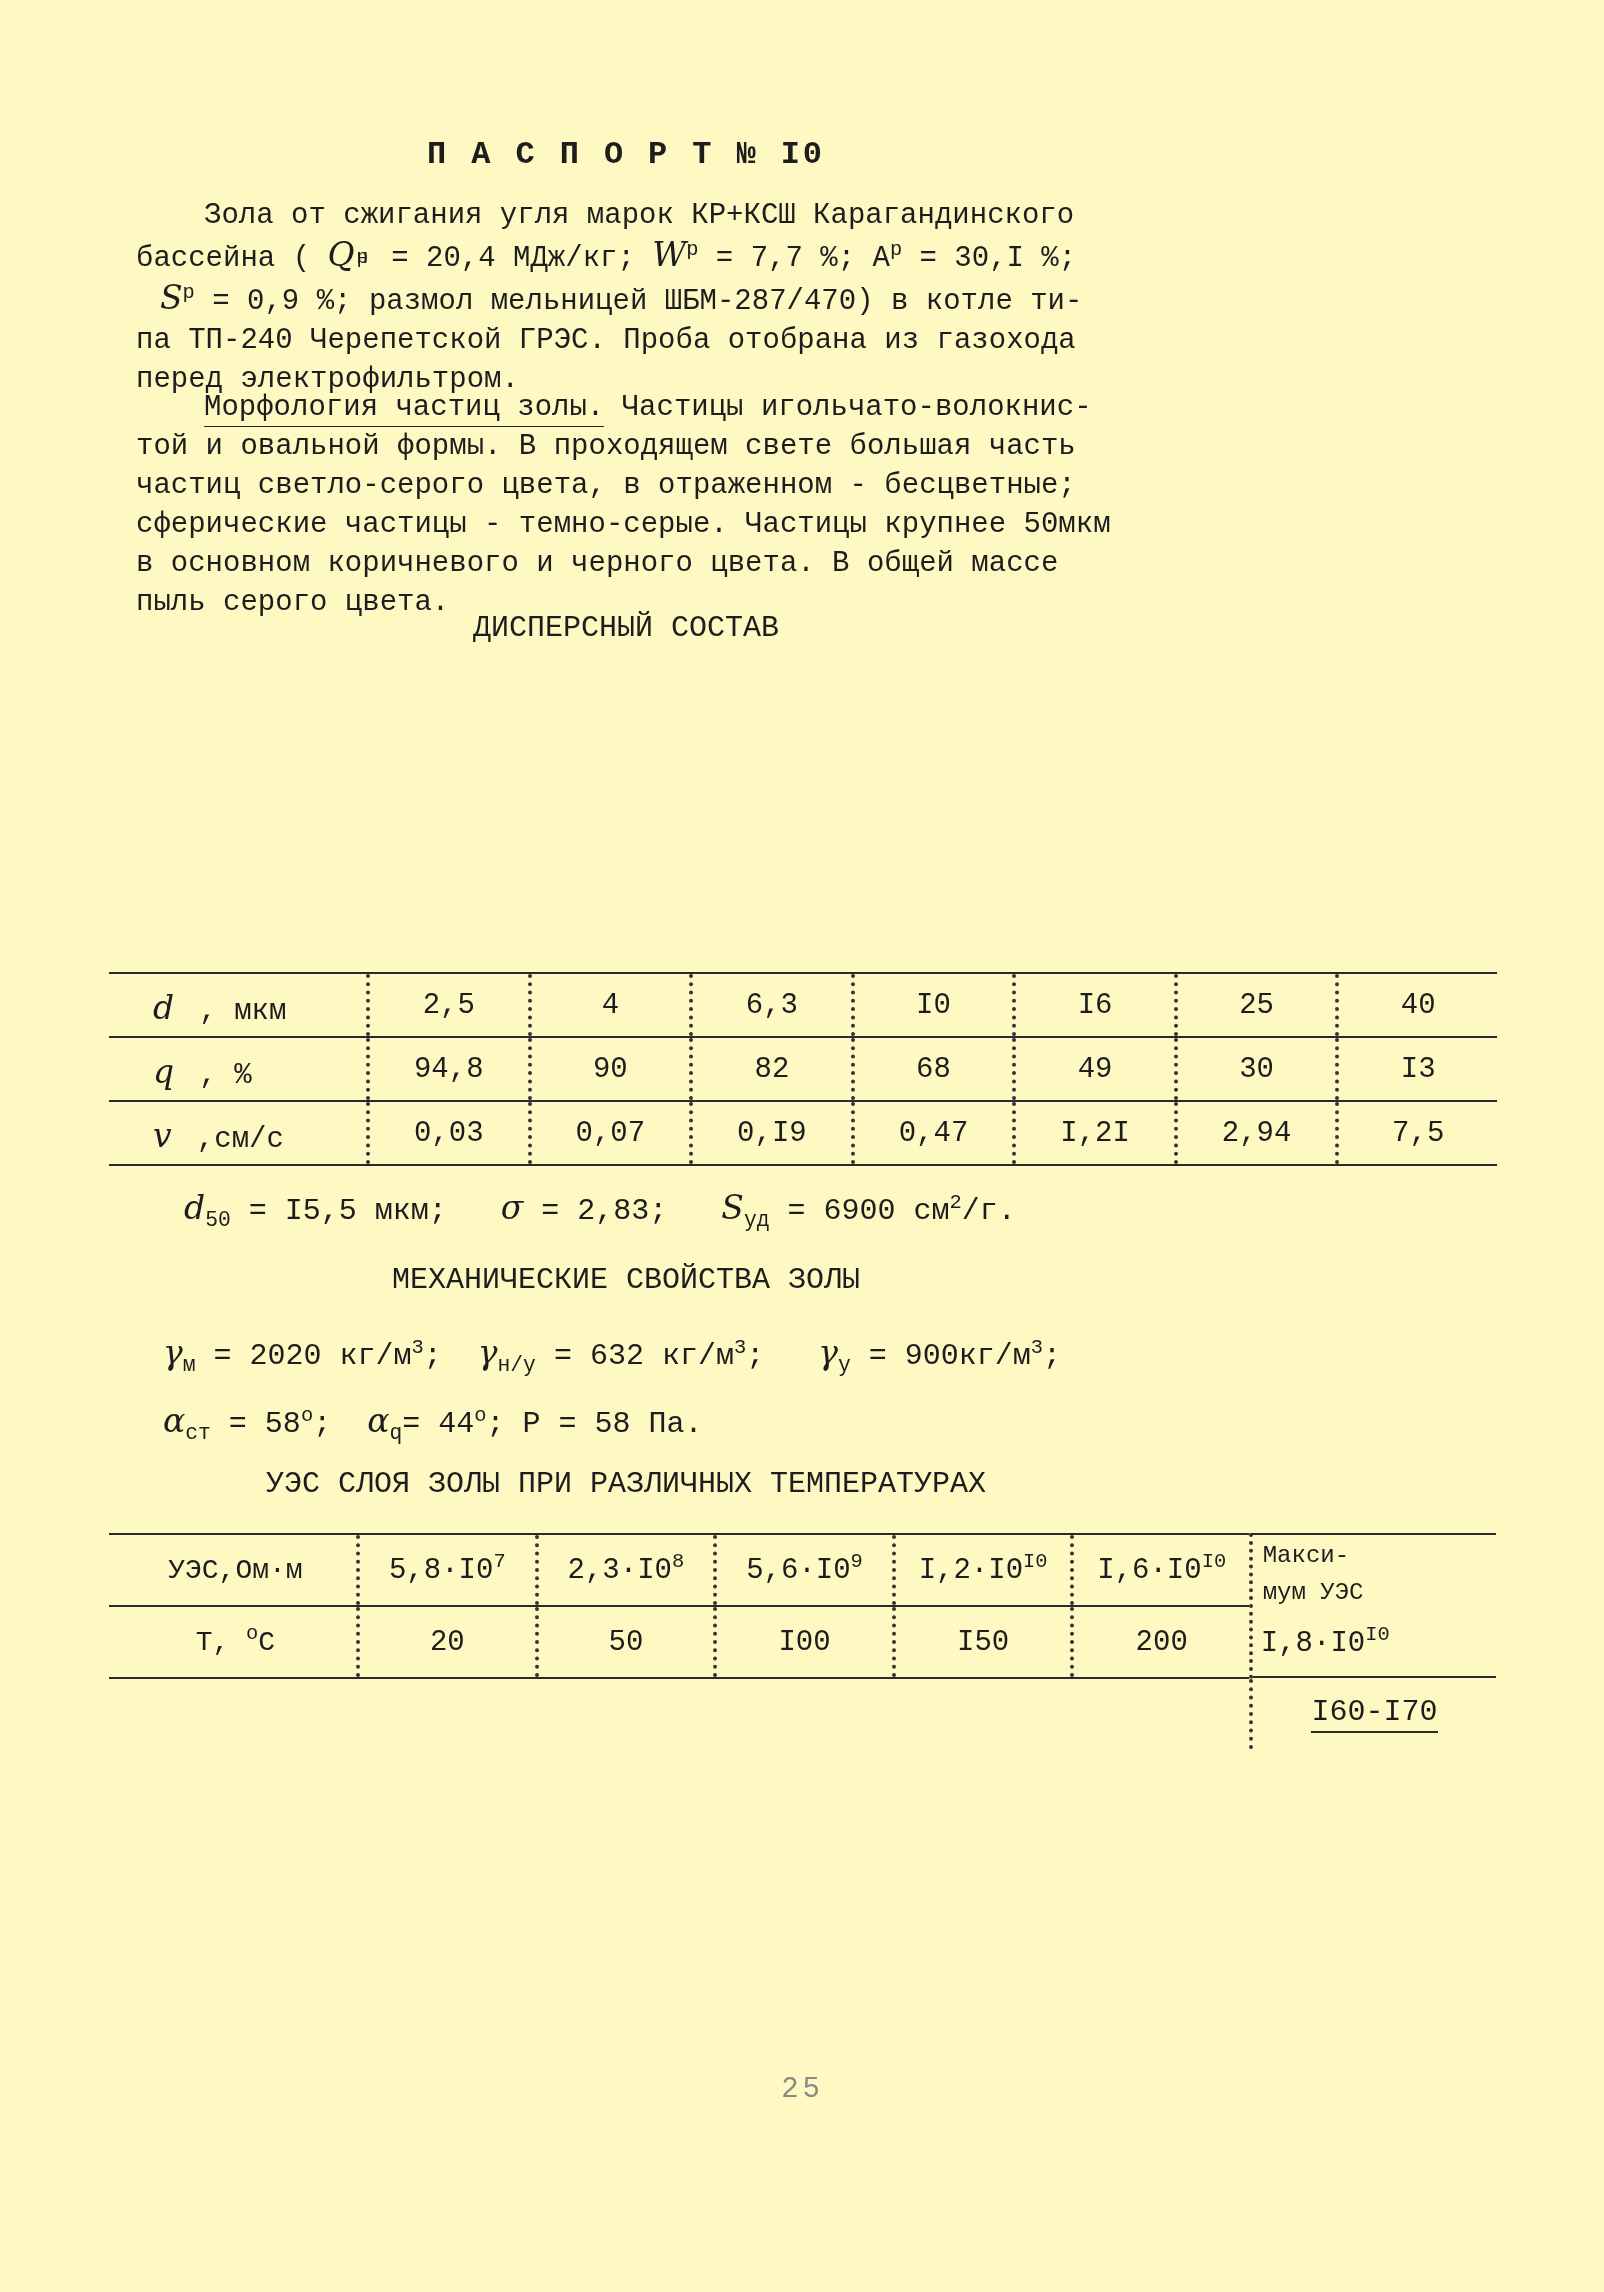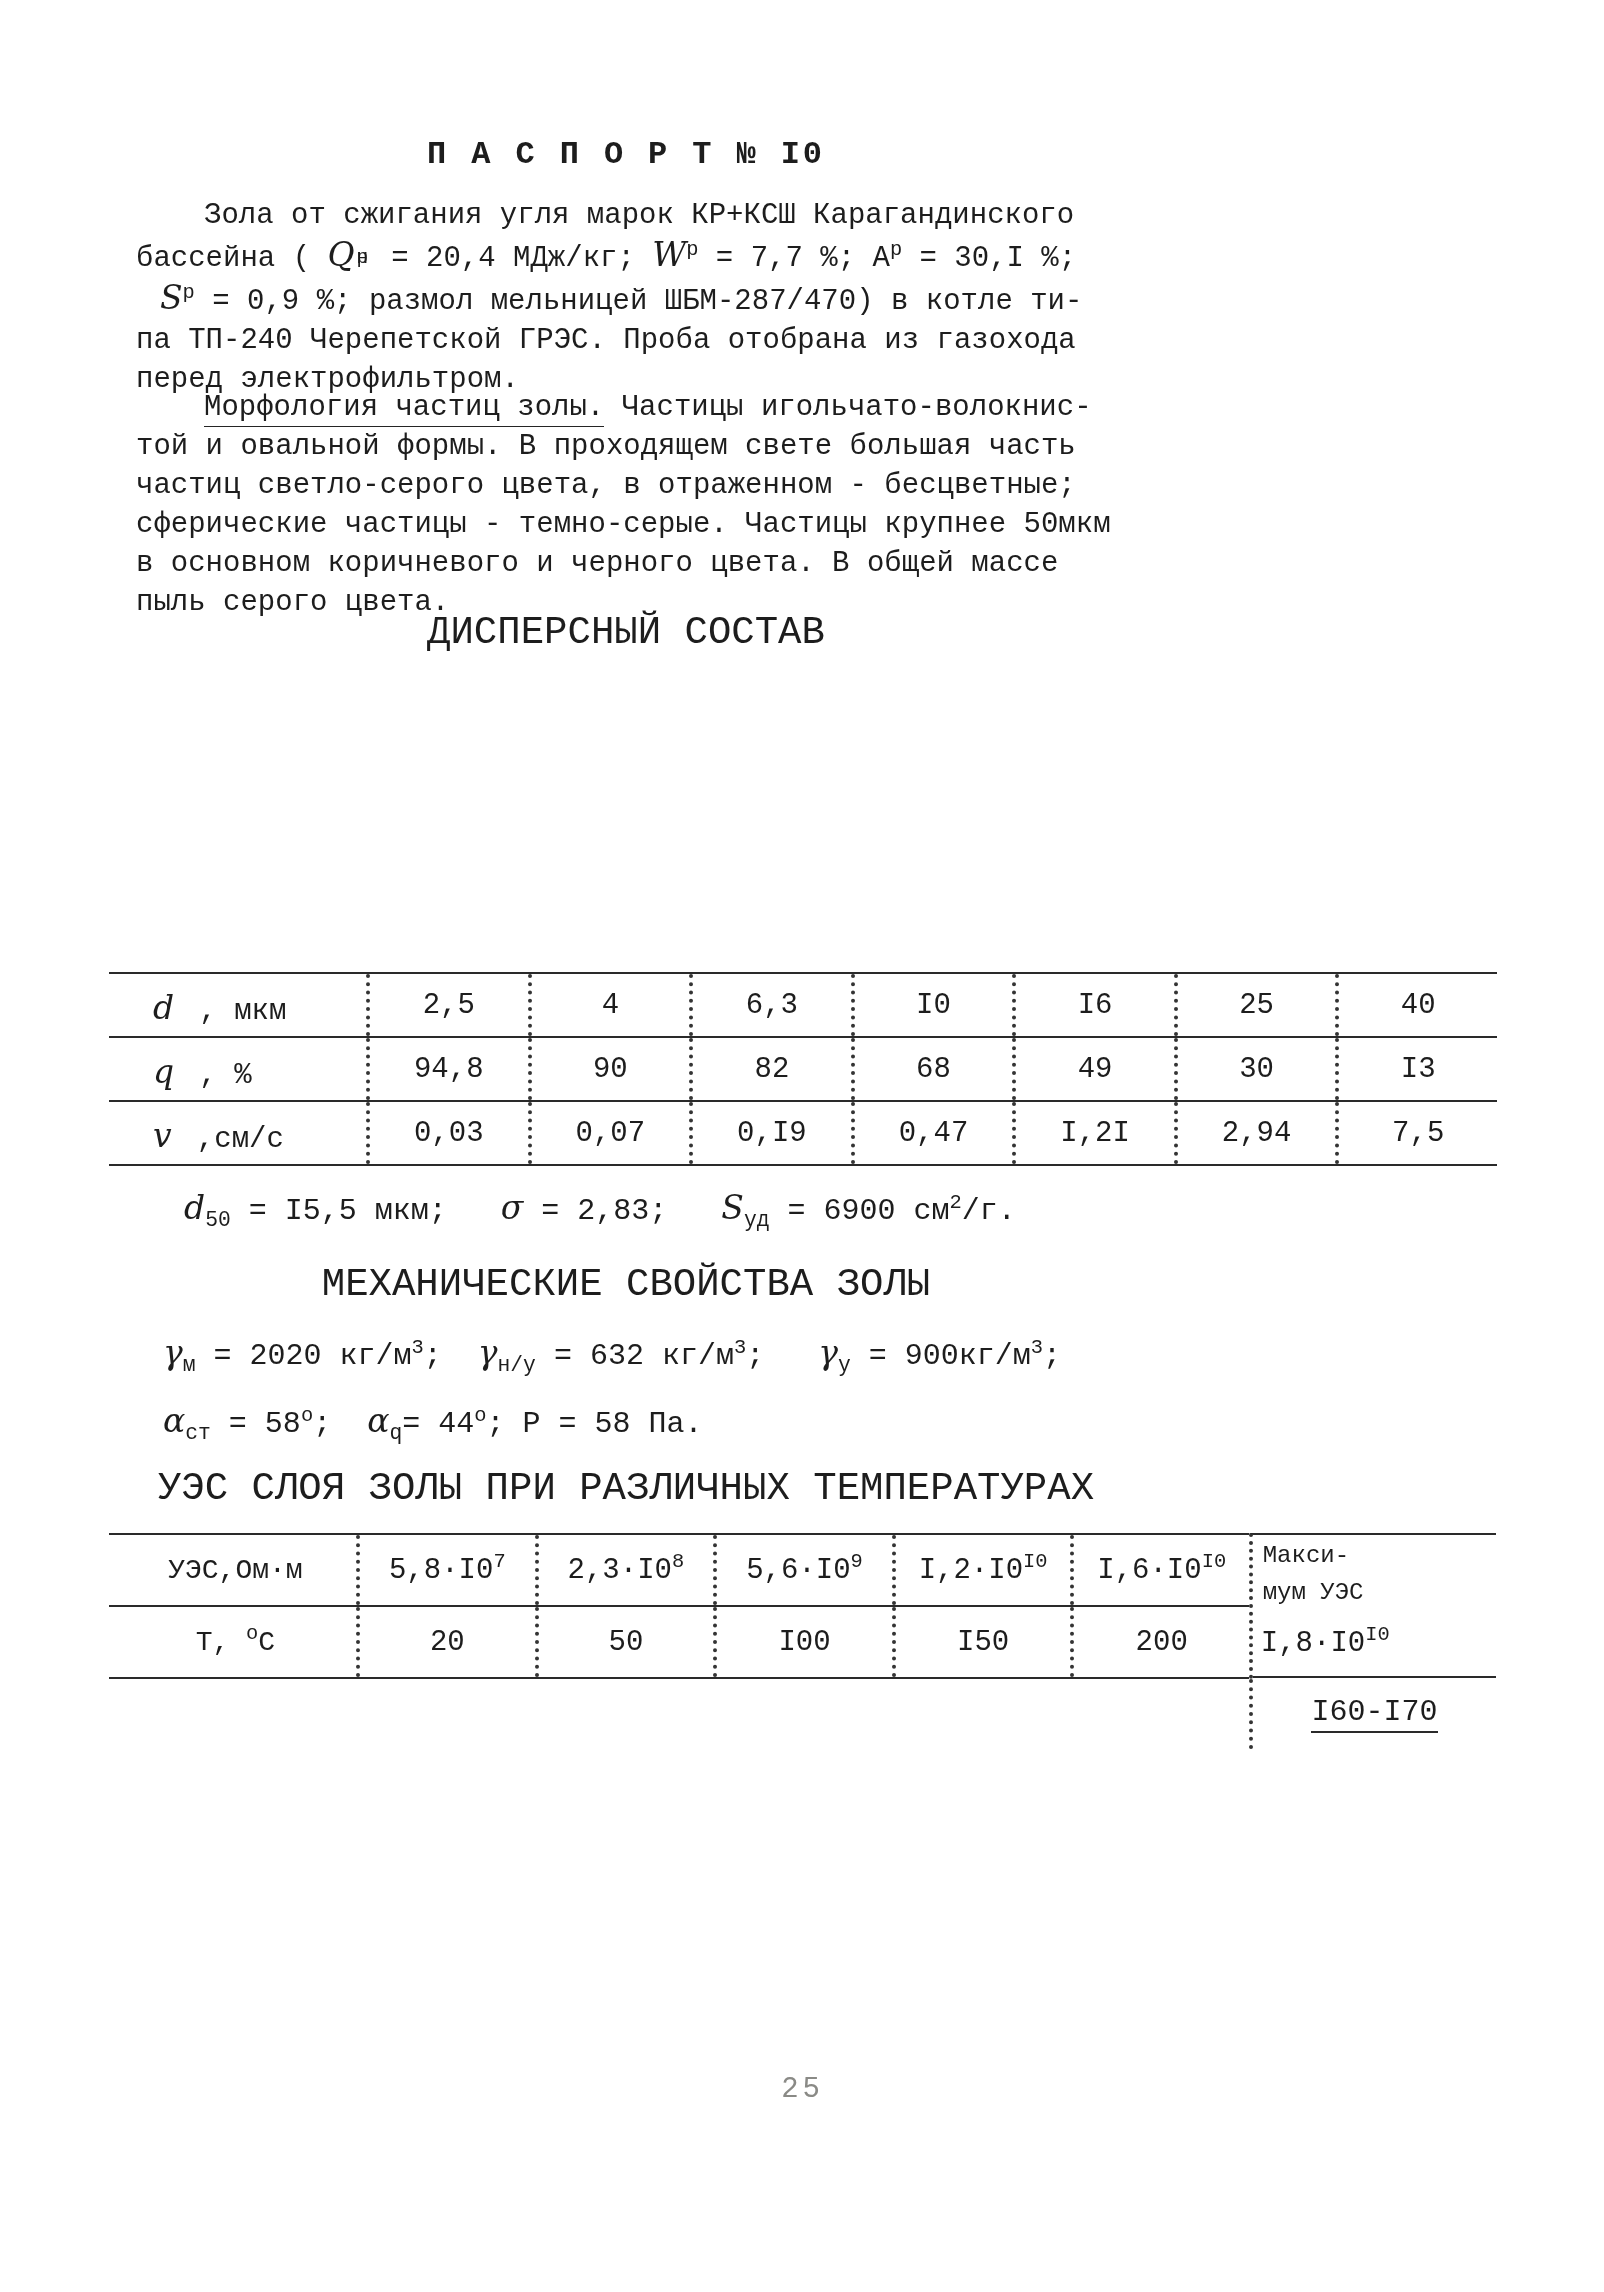--- a/index.html
+++ b/index.html
@@ -1,33 +1,33 @@
 <!DOCTYPE html>
 <html><head>
 <meta charset="utf-8">
 <style>
   html,body{margin:0;padding:0;background:#d8d8d4;}
   .page{
     position:relative;
     width:1605px;height:2292px;
     margin:0 auto;
-    background:#ffffff;
+    background:#fef9c3;
     font-family:"Liberation Mono","DejaVu Sans Mono",monospace;
     color:#1d1d1d;
     overflow:hidden;
   }
   .abs{position:absolute;}
   .title{top:136px;left:136px;width:980px;text-align:center;font-size:32px;letter-spacing:2.9px;font-weight:bold;}
   .para{font-size:29px;line-height:39px;}
   .para .line span{white-space:pre;}
   .p1{top:196px;left:136px;width:1029px;}
   .p2{top:388px;left:136px;width:1029px;}
   .indent{padding-left:68px;}
   .sindent{padding-left:24px;}
-  .heading{left:136px;width:980px;text-align:center;font-size:39px;white-space:pre;}
+  .heading{left:136px;width:980px;text-align:center;font-size:30px;white-space:pre;}
   .h-disp{top:611px;}
   .h-disp-sub{top:654px;}
   .h-mech{top:1263px;}
   .h-ues{top:1467px;}
   .sym{font-family:"DejaVu Serif",serif;font-style:italic;font-size:33px;}
   sup{position:relative;top:-10.7px;font-size:20.4px;vertical-align:baseline;line-height:0;}
   sub{position:relative;top:6.8px;font-size:21.3px;vertical-align:baseline;line-height:0;}
   .supsub{display:inline-flex;flex-direction:column;vertical-align:middle;margin:0 5.8px 0 1.9px;line-height:17.5px;}
   .supsub sup,.supsub sub{position:static;font-size:19.4px;top:0;}
   .ul2{border-bottom:1.9px solid #242424;padding-bottom:1.9px;}

